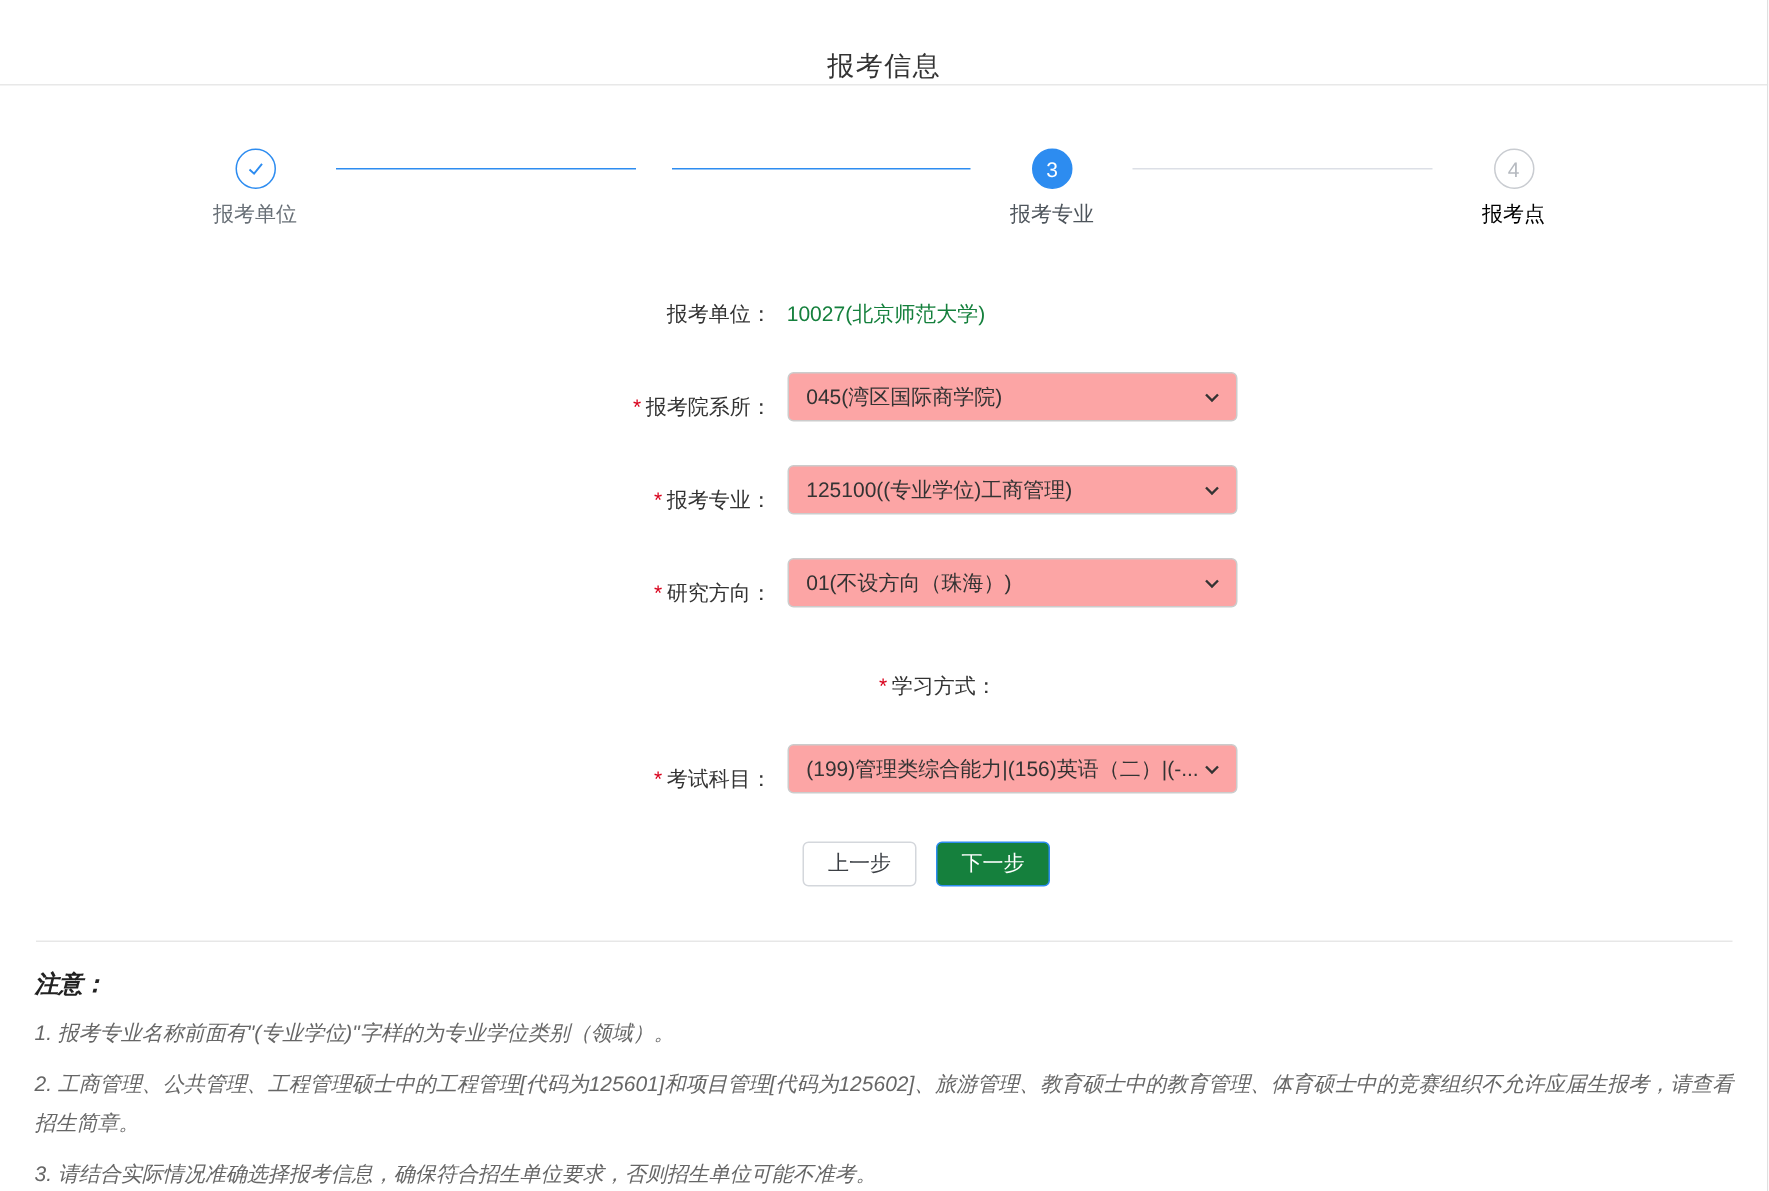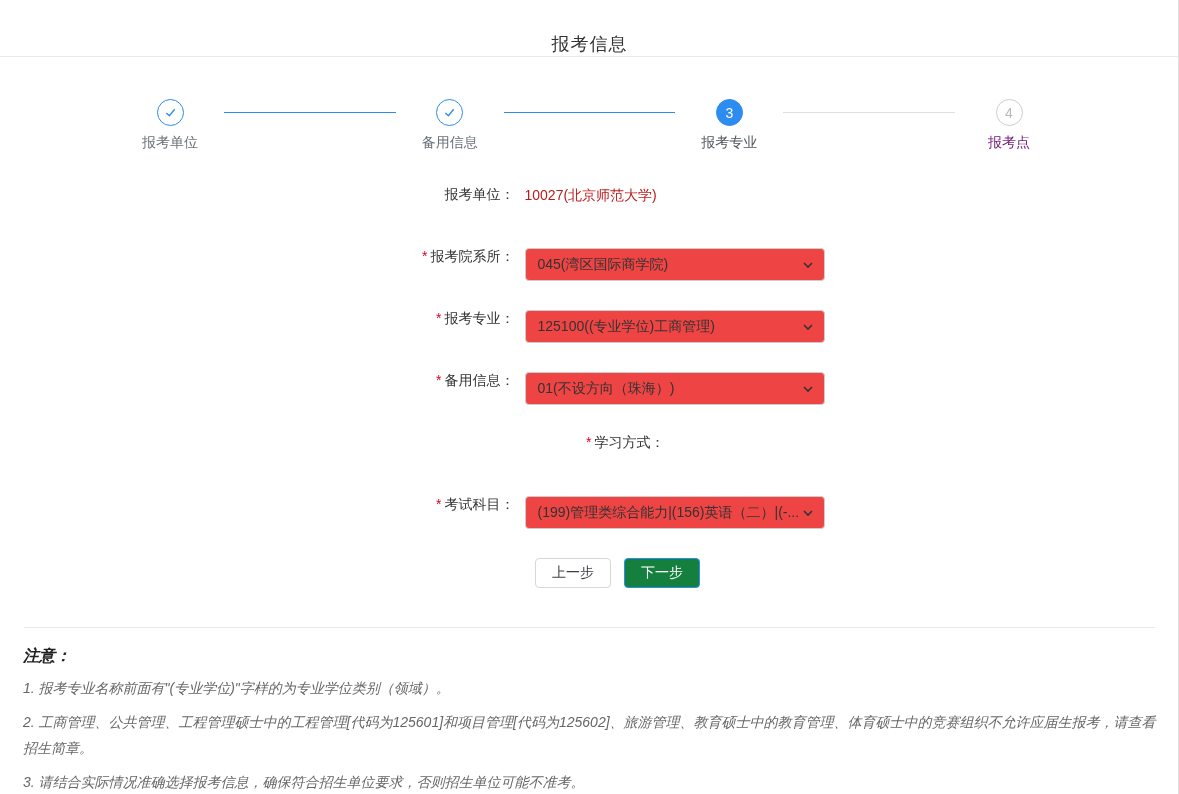--- a/index.html
+++ b/index.html
@@ -17,37 +17,37 @@
   .stepper { display: flex; align-items: flex-start; padding: 0 128px; margin-top: 42px; }
   .step { display: flex; flex-direction: column; align-items: center; min-width: 84px; }
   .step-circle { width: 27px; height: 27px; border-radius: 50%; display: flex;
     align-items: center; justify-content: center; font-size: 14px; background: #fff; }
   .step.completed .step-circle { border: 1px solid #2d8cf0; color: #2d8cf0; }
   .step.active .step-circle { background: #2d8cf0; color: #fff; border: 1px solid #2d8cf0; }
   .step.pending .step-circle { border: 1px solid #c9ccd1; color: #b6bac0; }
   .step-label { margin-top: 8px; font-size: 14px; font-weight: normal; }
   .step.completed .step-label { color: #697077; }
   .step.active .step-label { color: #4e555c; }
-  .step.pending .step-label { color: #701a75; }
+  .step.pending .step-label { color: #000000; }
   .connector { flex: 1; height: 1px; margin: 13px 12px 0 12px; }
   .connector.done { background: #2d8cf0; }
   .connector.todo { background: #dcdfe6; }
 
   
   .form { margin-top: 34px; }
-  .form-row { display: flex; justify-content: center; align-items: flex-start;
+  .form-row { display: flex; justify-content: center; align-items: flex-end;
     height: 33px; margin-bottom: 29px; }
   .form-label { width: 170px; text-align: right; font-size: 14px; color: #333;
     padding-right: 10px; white-space: nowrap; }
   .required-star { color: #d9001b; margin-right: 3px; font-size: 14px; }
   .form-control { width: 300px; }
-  .static-value { font-size: 14px; color: #b91c1c; }
+  .static-value { font-size: 14px; color: #15803d; }
   .select { position: relative; height: 33px; border: 1px solid #ccc; border-radius: 4px;
     display: flex; align-items: center; padding: 0 30px 0 12px; font-size: 14px; color: #333;
-    cursor: pointer; white-space: nowrap; overflow: hidden; background: #ef4444; }
+    cursor: pointer; white-space: nowrap; overflow: hidden; background: #fca5a5; }
   .select .chev { position: absolute; right: 9px; top: 9px; }
 
   
   .buttons-row { margin-top: 4px; padding-left: 21px; }
   .btns { display: flex; gap: 13px; }
   .btn { height: 30px; padding: 0 16px; font-size: 14px; border-radius: 4px;
     display: inline-flex; align-items: center; justify-content: center; cursor: pointer;
     font-family: inherit; }
   .btn-prev { background: #fff; border: 1px solid #d4d7dc; color: #3b3f44; }
   .btn-next { background: #15803d; border: 1px solid #2d8cf0; color: #fff; }
@@ -70,28 +70,20 @@
   <div class="stepper">
     <div class="step completed">
       <div class="step-circle">
         <svg width="13" height="13" viewBox="0 0 14 14" fill="none">
           <path d="M2.5 7.5 L5.8 10.5 L11.5 3.5" stroke="#2d8cf0" stroke-width="1.4" fill="none"></path>
         </svg>
       </div>
       <div class="step-label">报考单位</div>
     </div>
     <div class="connector done"></div>
-    <div class="step completed">
-      <div class="step-circle">
-        <svg width="13" height="13" viewBox="0 0 14 14" fill="none">
-          <path d="M2.5 7.5 L5.8 10.5 L11.5 3.5" stroke="#2d8cf0" stroke-width="1.4" fill="none"></path>
-        </svg>
-      </div>
-      <div class="step-label">备用信息</div>
-    </div>
     <div class="connector done"></div>
     <div class="step active">
       <div class="step-circle">3</div>
       <div class="step-label">报考专业</div>
     </div>
     <div class="connector todo"></div>
     <div class="step pending">
       <div class="step-circle">4</div>
       <div class="step-label">报考点</div>
     </div>
@@ -133,21 +125,21 @@
             <svg width="14" height="14" viewBox="0 0 14 14" fill="none">
               <path d="M3 5 L7 9 L11 5" stroke="#333" stroke-width="1.6" fill="none"></path>
             </svg>
           </span>
         </div>
       </div>
     </div>
 
     <div class="form-row">
       <div class="form-label">
-        <span class="required-star">*</span><span>备用信息：</span>
+        <span class="required-star">*</span><span>研究方向：</span>
       </div>
       <div class="form-control">
         <div class="select">
           <span>01(不设方向（珠海）)</span>
           <span class="chev">
             <svg width="14" height="14" viewBox="0 0 14 14" fill="none">
               <path d="M3 5 L7 9 L11 5" stroke="#333" stroke-width="1.6" fill="none"></path>
             </svg>
           </span>
         </div>

